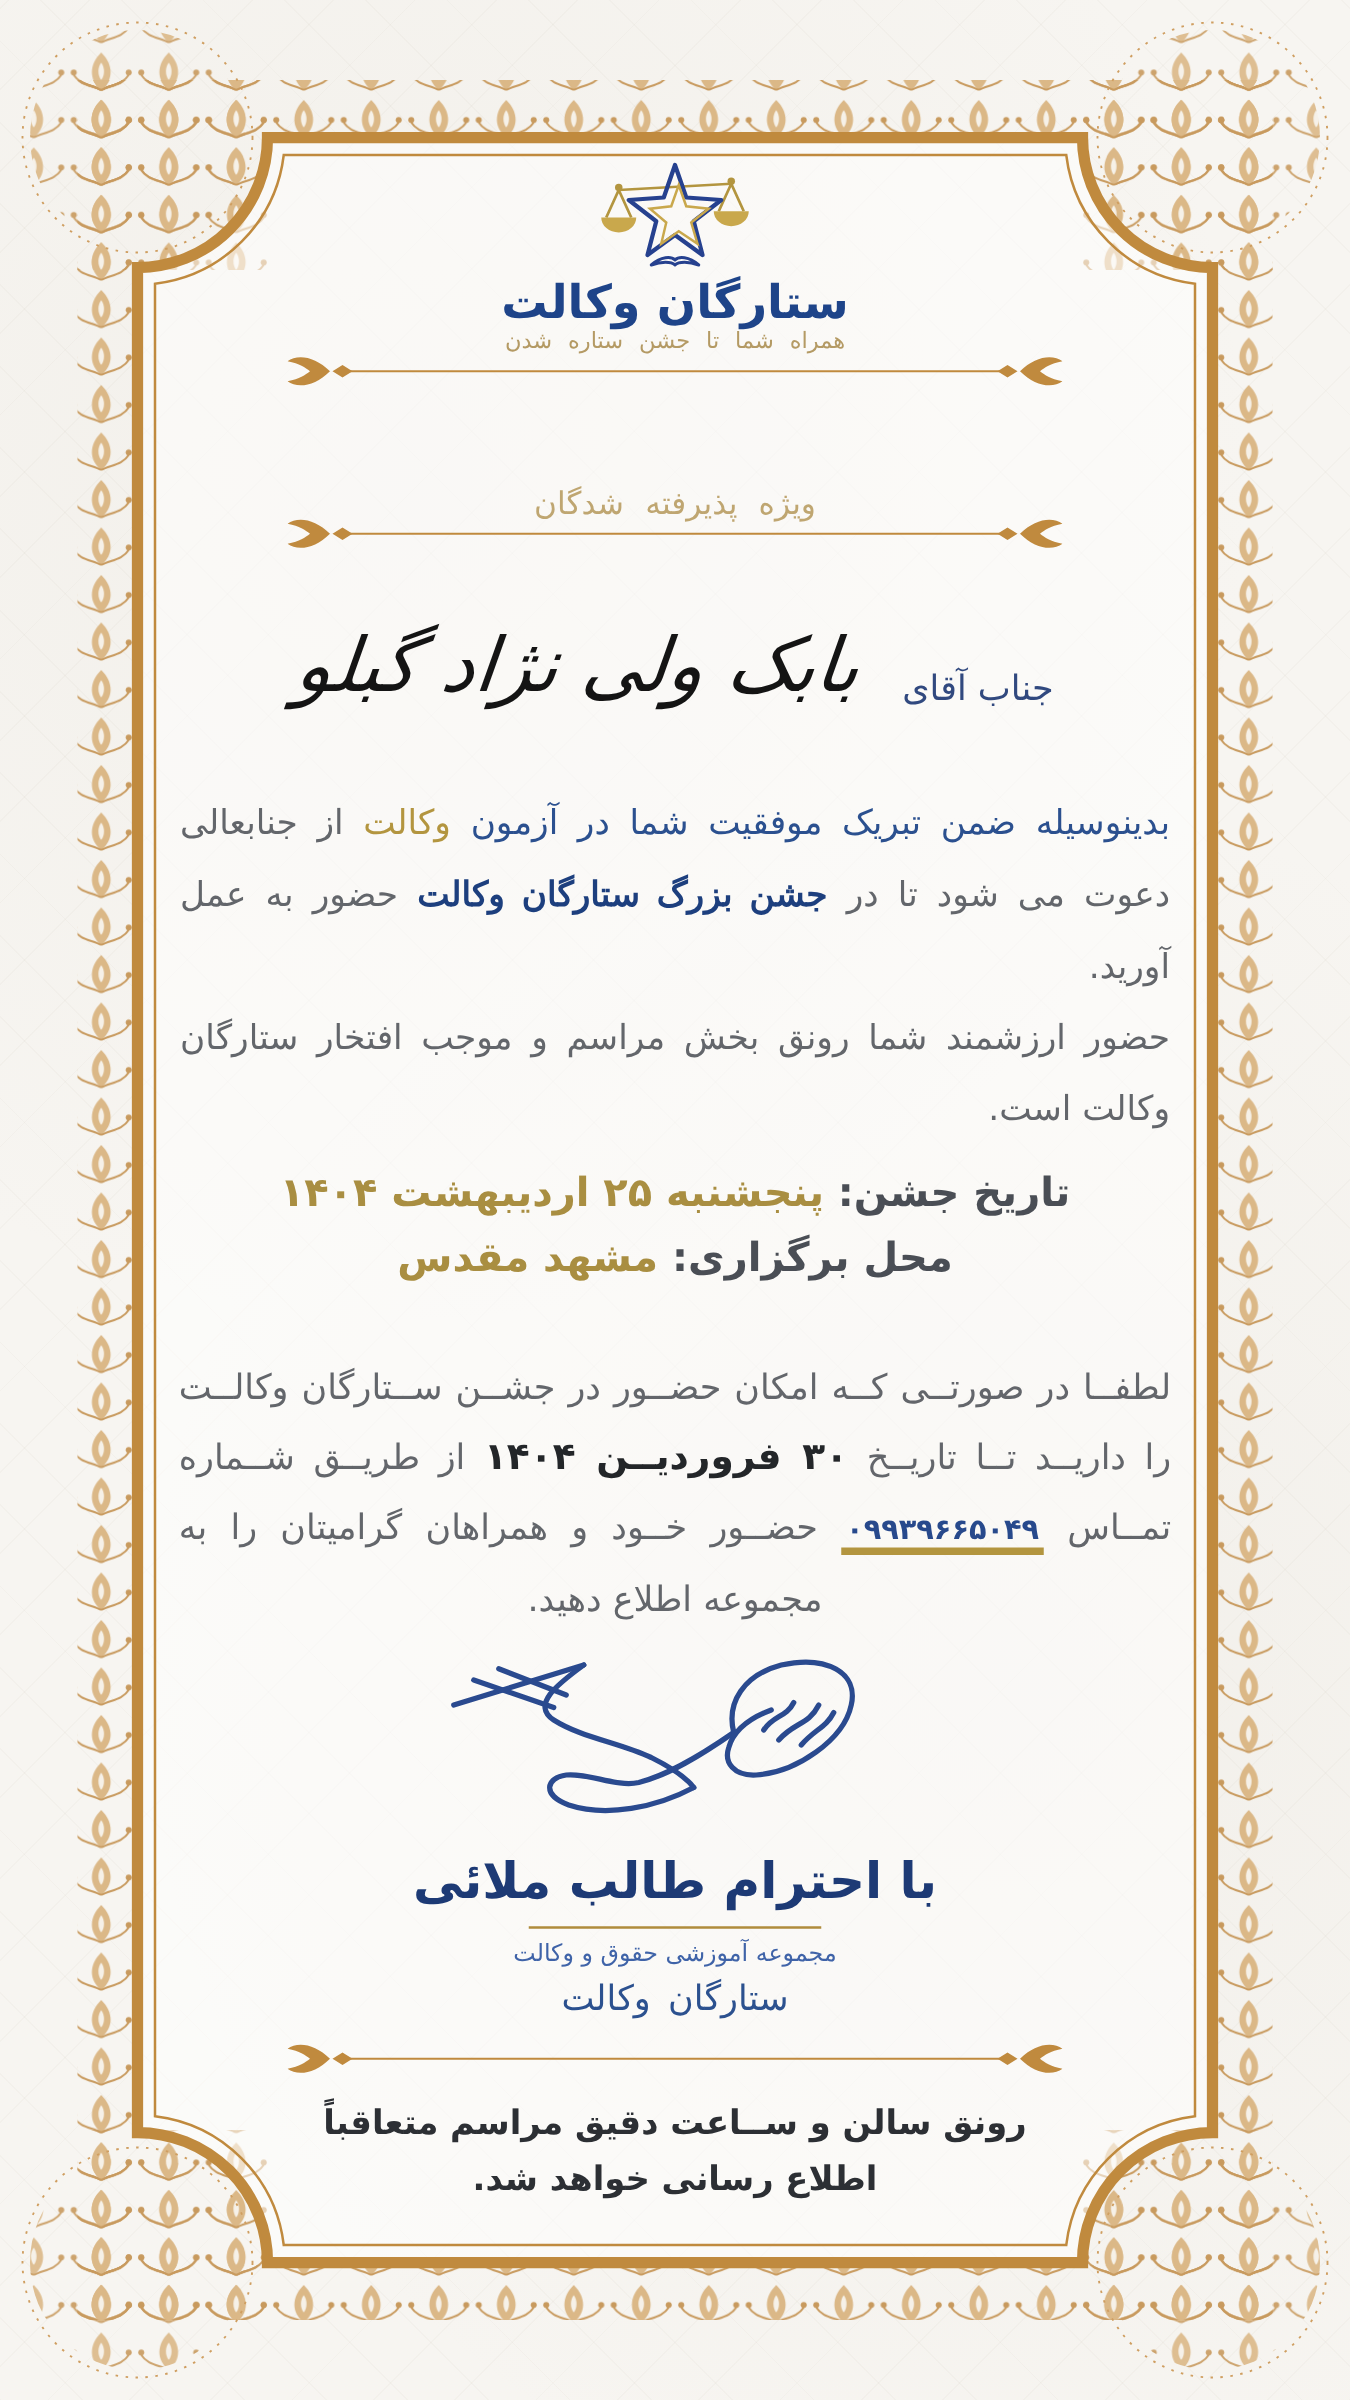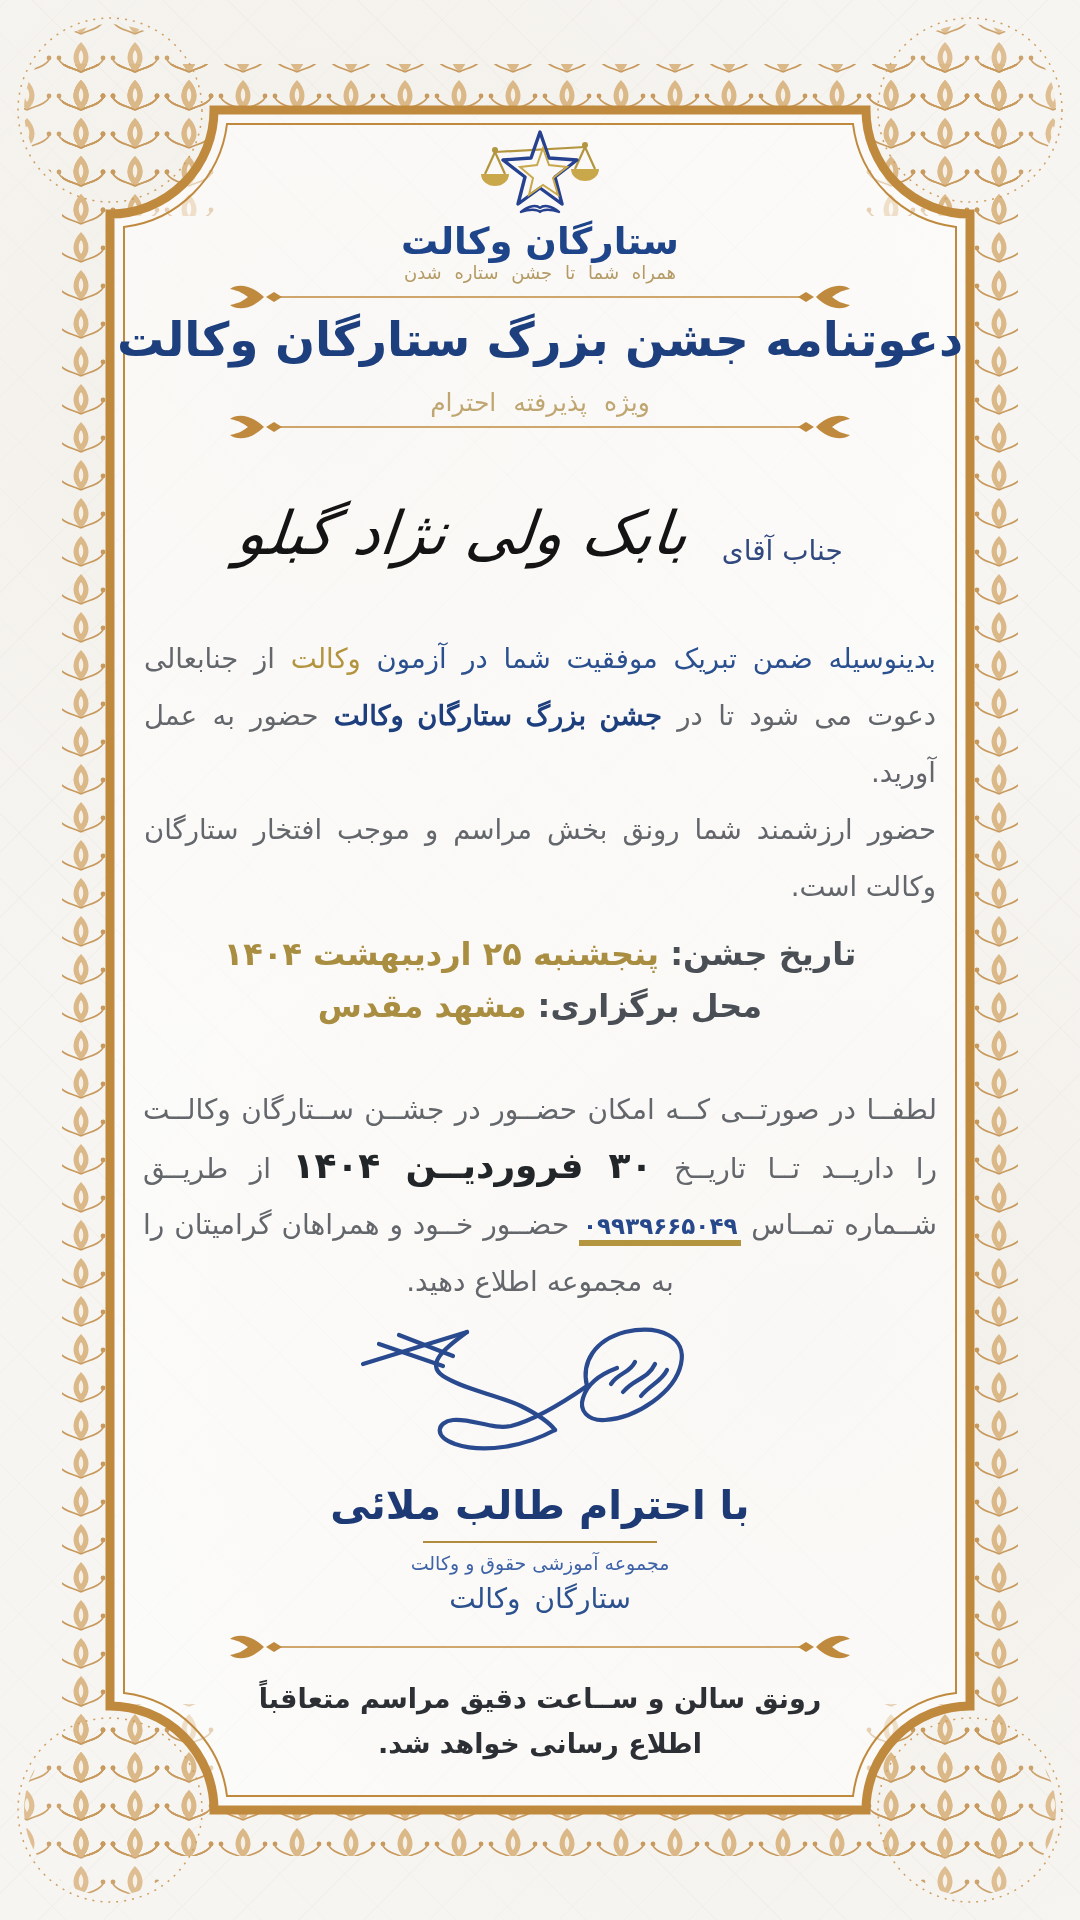--- a/index.html
+++ b/index.html
@@ -35,21 +35,21 @@
   .c-blue{color:#2b508f;}
   .c-gold{color:#b3953f;font-weight:normal;}
   .c-gray{color:#63666b;}
   .c-boldblue{color:#1d3f7e;font-weight:bold;font-family:Liberation Serif, serif;}
 
   .event{top:928px;width:900px;text-align:center;font-weight:bold;font-size:32px;line-height:52px;}
   .ev-label{color:#4a4e55;text-align:center;}
   .ev-value{color:#a98e41;}
 
   .rsvp{top:1082px;width:794px;font-size:28px;line-height:56px;color:#63666b;text-align:justify;text-align-last:center;}
-  .deadline{color:#232629;font-weight:bold;font-size:36px;}
+  .deadline{color:#232629;font-weight:bold;font-size:30px;}
   .phone{color:#27498c;font-weight:bold;font-size:23px;border-bottom:6px solid #b3953f;padding:0 4px 1px 4px;letter-spacing:1px;}
 
   .signature{top:1322px;width:430px;height:155px;}
   .respect{top:1482px;font-size:40px;font-weight:bold;color:#1d3a75;white-space:nowrap;}
   .gold-rule{top:1541px;width:234px;height:2px;background:#b08c3c;}
   .org1{top:1552px;font-size:19px;color:#3f63a8;white-space:nowrap;}
   .org2{top:1582px;font-size:28px;color:#2c518f;word-spacing:5px;white-space:nowrap;}
 
   .footnote{top:1676px;width:700px;text-align:center;font-weight:bold;font-size:27px;color:#2c2f34;line-height:45px;}
 </style>
@@ -119,22 +119,21 @@
 
     <div class="abs brand-title">ستارگان وکالت</div>
     <div class="abs brand-tagline">همراه شما تا جشن ستاره شدن</div>
 
     <svg class="abs divider d1" viewBox="0 0 620 30">
       <line x1="46" y1="15" x2="574" y2="15" stroke="#c08a3e" stroke-width="1.6"></line>
       <use href="#fleur" transform="translate(0,0)"></use>
       <use href="#fleur" transform="translate(620,30) scale(-1,-1)"></use>
     </svg>
 
-    <div class="abs main-title">دعوتنامه جشن بزرگ ستارگان وکالت</div>
-    <div class="abs main-subtitle">ویژه پذیرفته احترام</div>
+    <div class="abs main-subtitle">ویژه پذیرفته شدگان</div>
 
     <svg class="abs divider d2" viewBox="0 0 620 30">
       <line x1="46" y1="15" x2="574" y2="15" stroke="#c08a3e" stroke-width="1.6"></line>
       <use href="#fleur"></use>
       <use href="#fleur" transform="translate(620,30) scale(-1,-1)"></use>
     </svg>
 
     <div class="abs recipient">
       <span class="honorific">جناب آقای</span>
       <span class="holy-name">بابک ولی نژاد گبلو</span>

